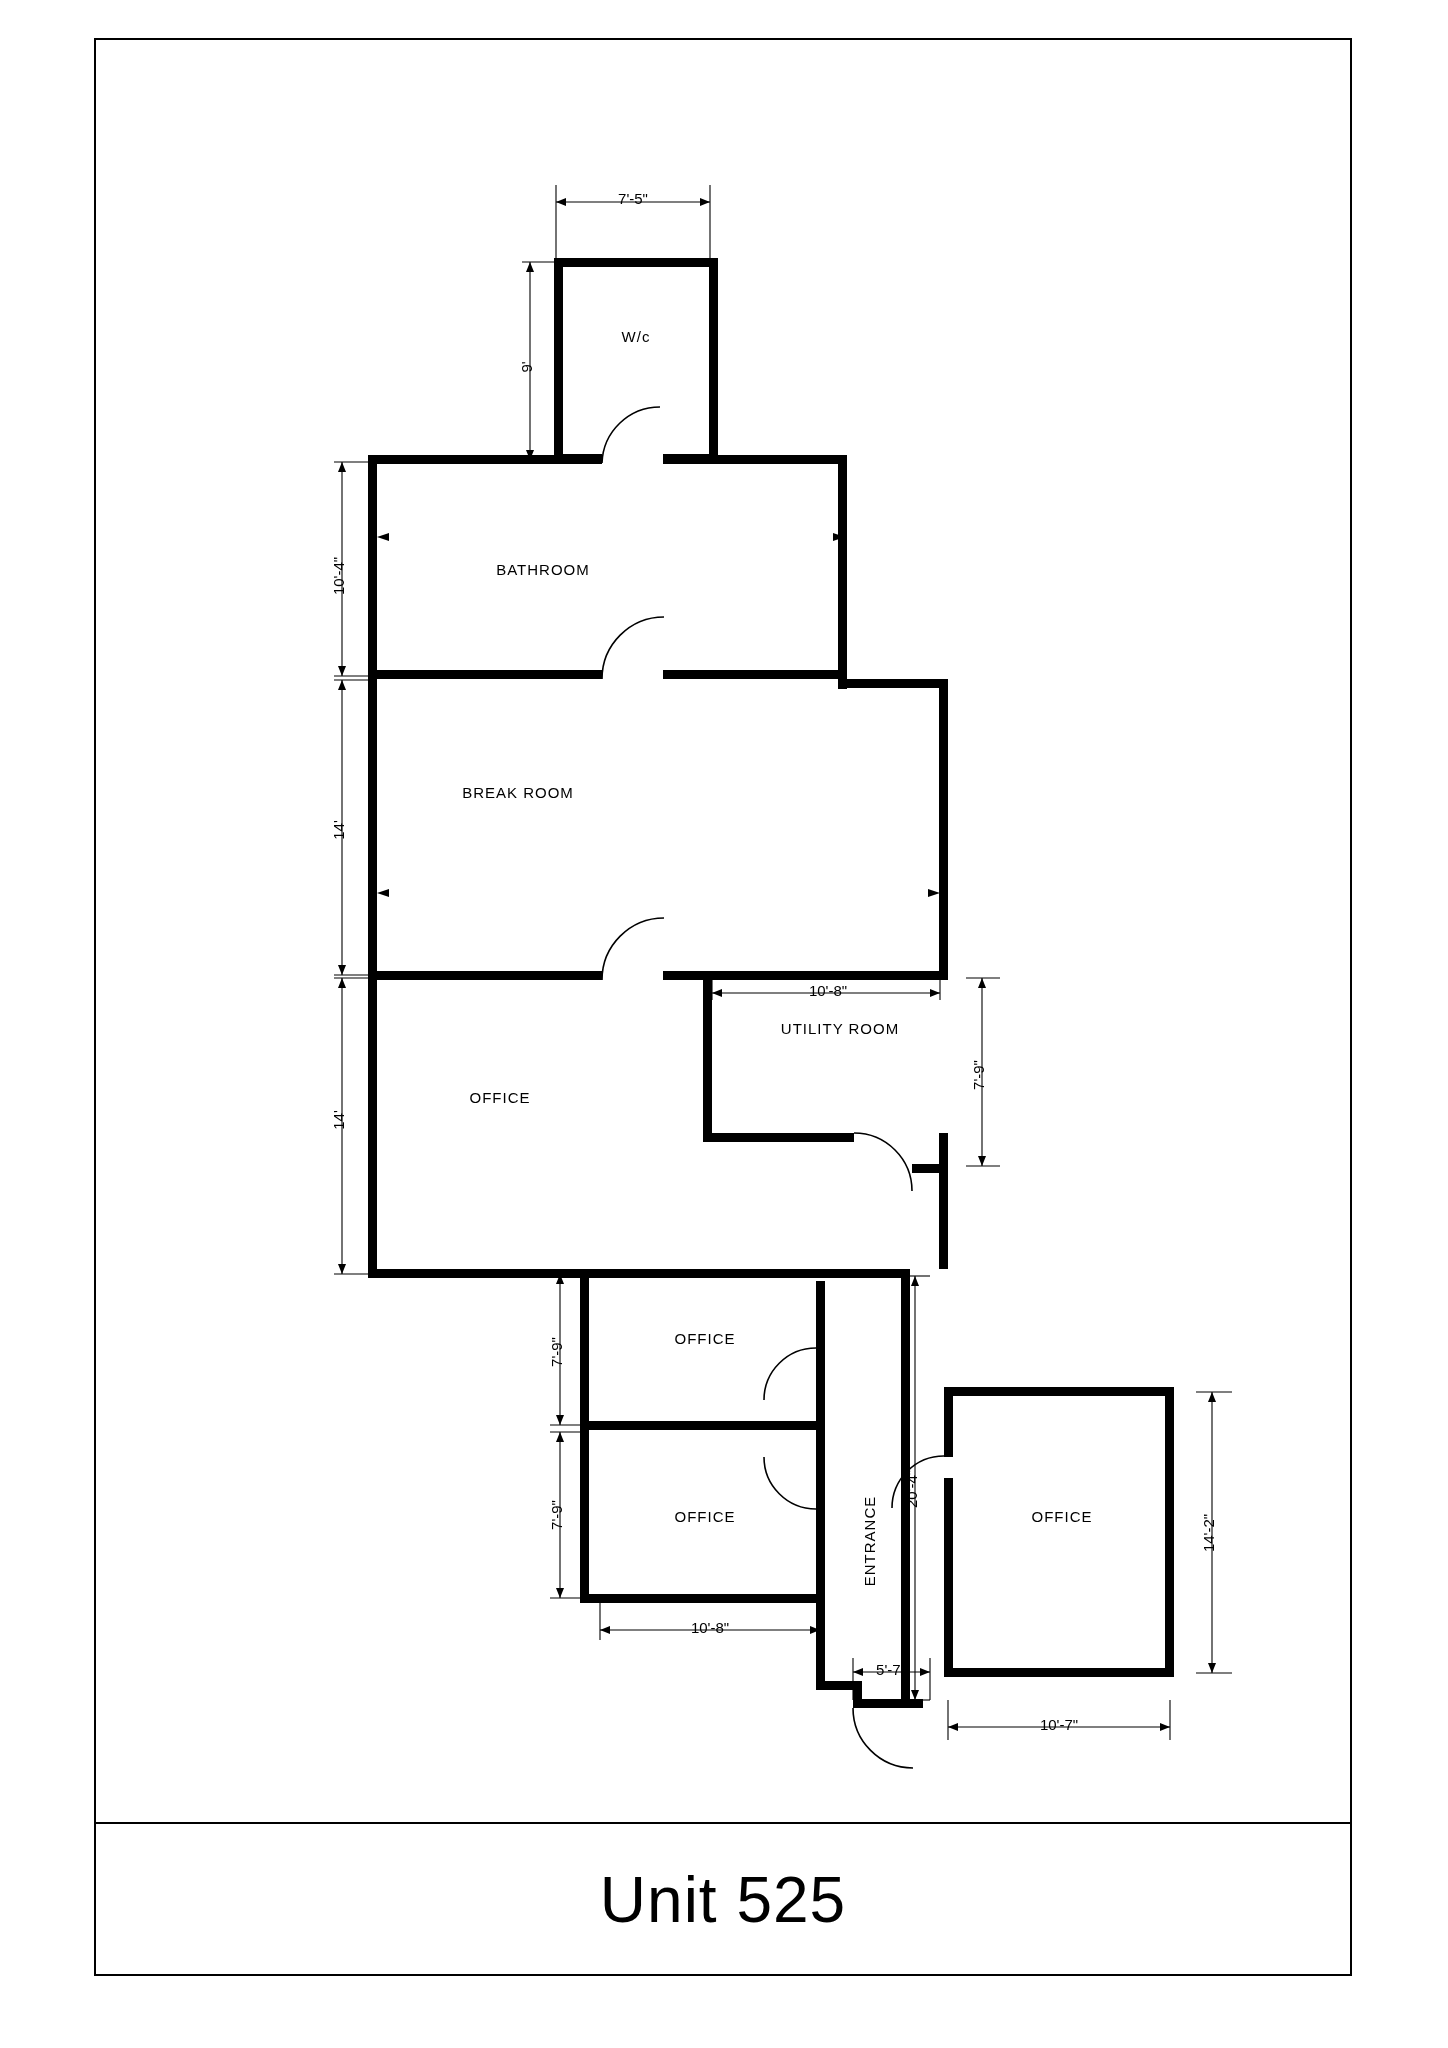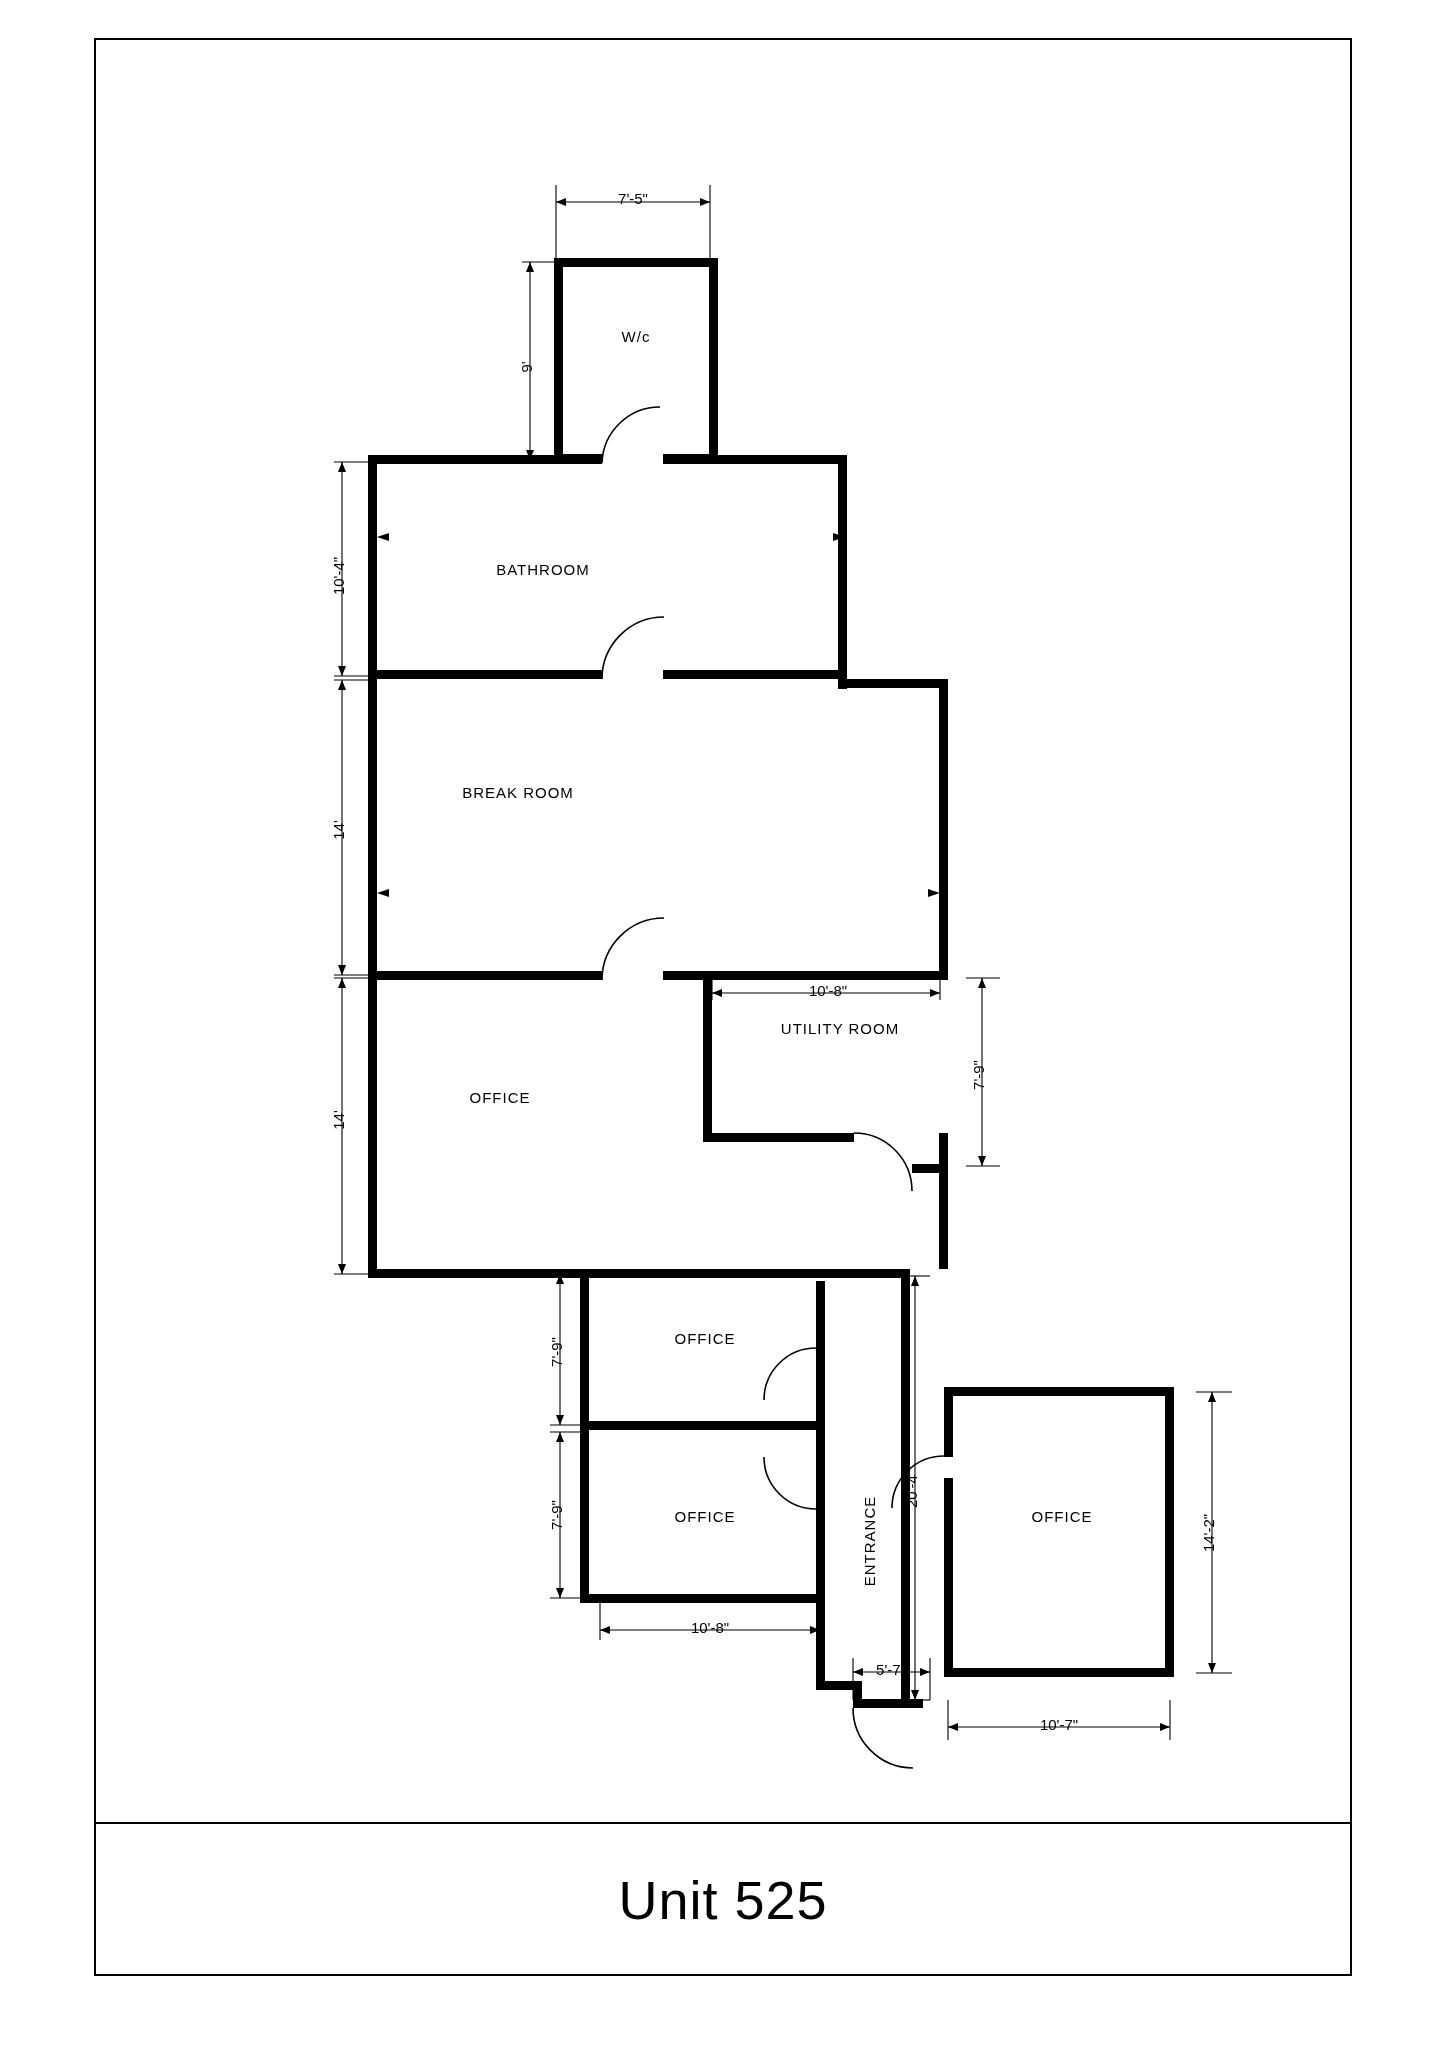--- a/index.html
+++ b/index.html
@@ -42,21 +42,21 @@
     position: absolute;
     left: 94px;
     top: 1824px;
     width: 1258px;
     height: 152px;
     display: flex;
     align-items: center;
     justify-content: center;
   }
   .title-text {
-    font-size: 54px;
+    font-size: 64px;
     letter-spacing: 1px;
     font-family: "Liberation Sans", sans-serif;
     font-weight: 400;
     color: #000;
   }
   svg#plan {
     position: absolute;
     left: 0;
     top: 0;
     width: 1448px;

